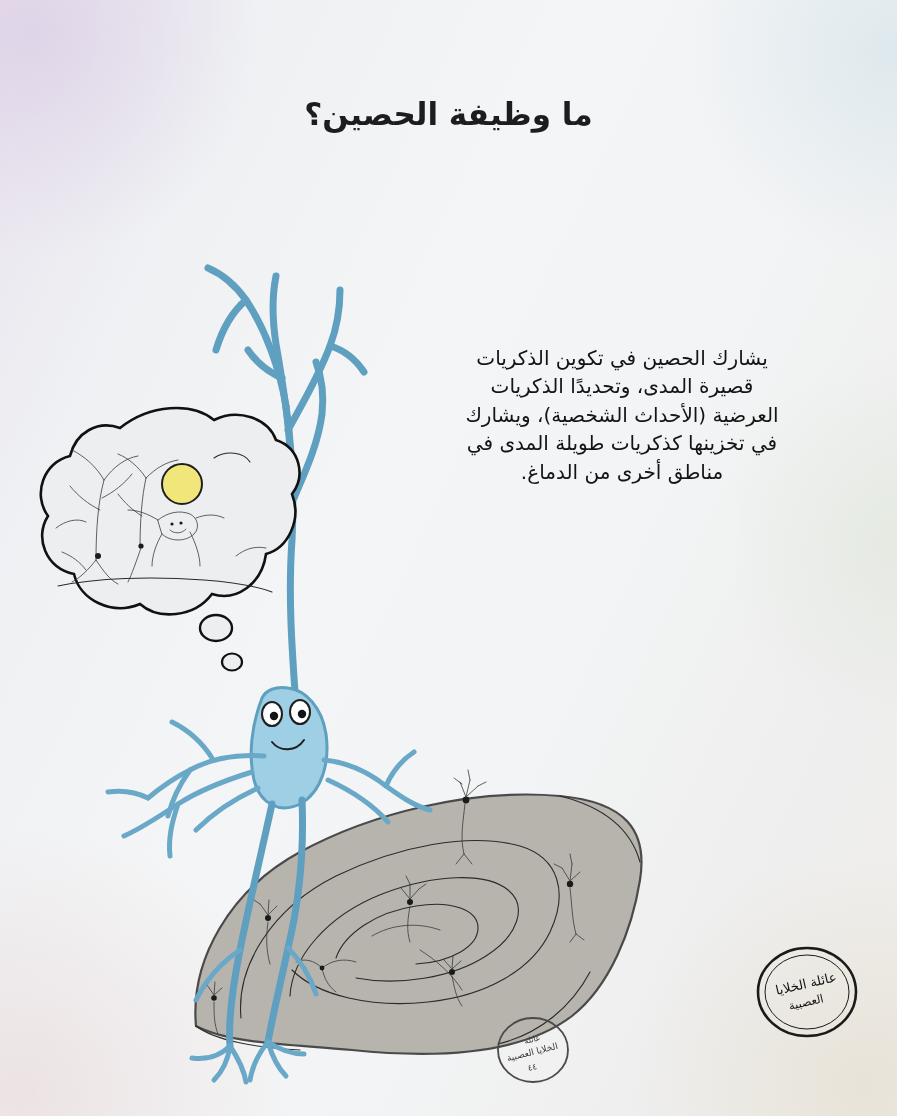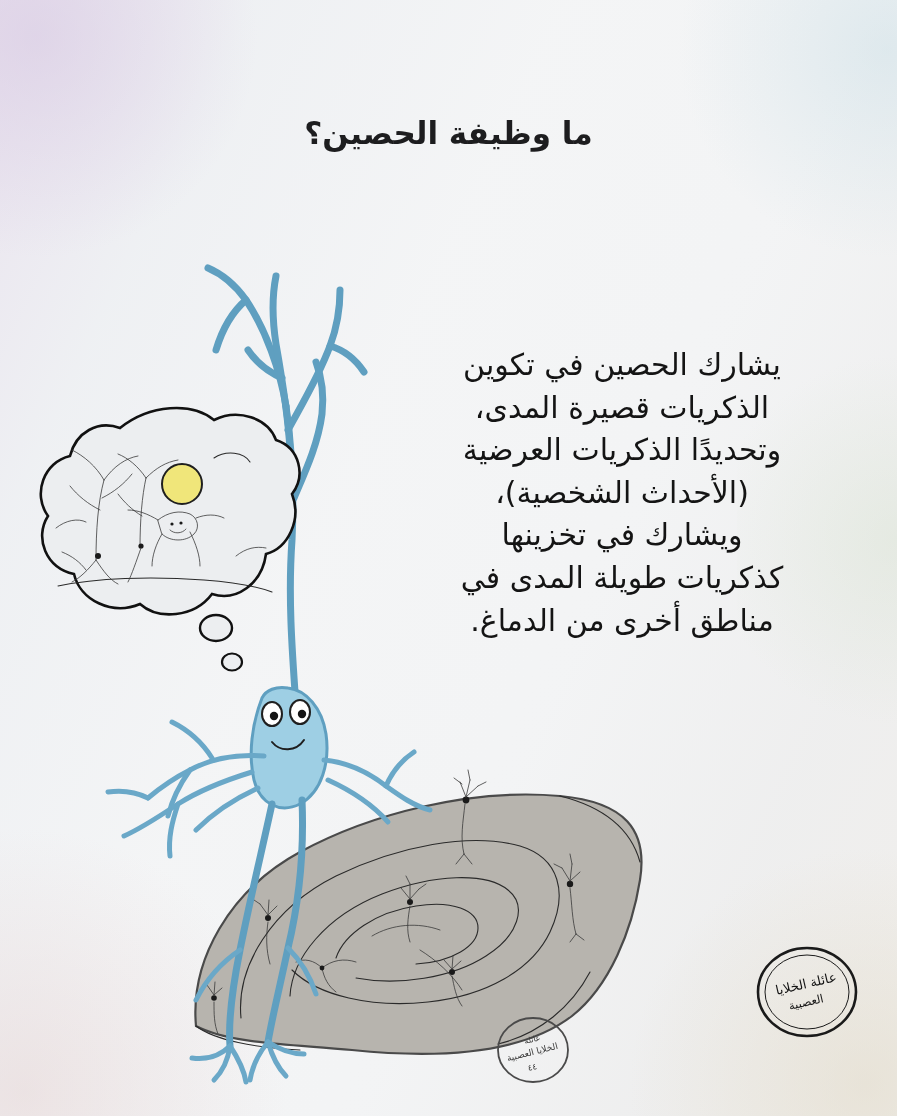--- a/index.html
+++ b/index.html
@@ -58,31 +58,30 @@
     position: absolute;
     top: 96px;
     left: 0;
     width: 897px;
     text-align: center;
     direction: rtl;
     font-size: 31px;
     font-weight: bold;
     color: #1d1d1f;
     letter-spacing: 0.5px;
-    margin-top: 19px;
   }
 
   .body-text {
     position: absolute;
     top: 344px;
     right: 110px;
     width: 330px;
     direction: rtl;
     text-align: center;
-    font-size: 30px;
+    font-size: 20px;
     line-height: 1.42;
     color: #141414;
   }
 
   .art {
     position: absolute;
     left: 0;
     top: 0;
     width: 897px;
     height: 1116px;

